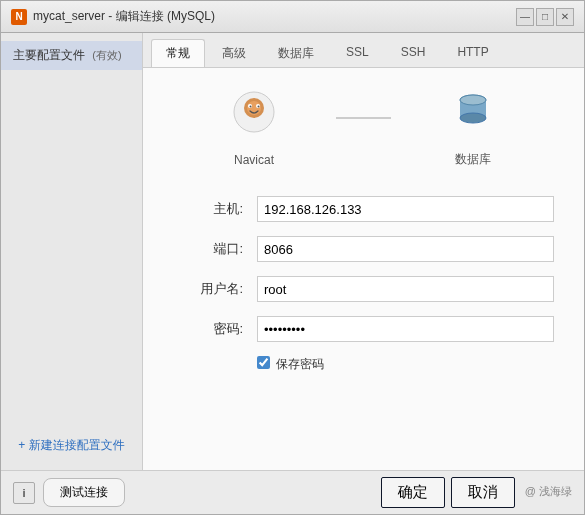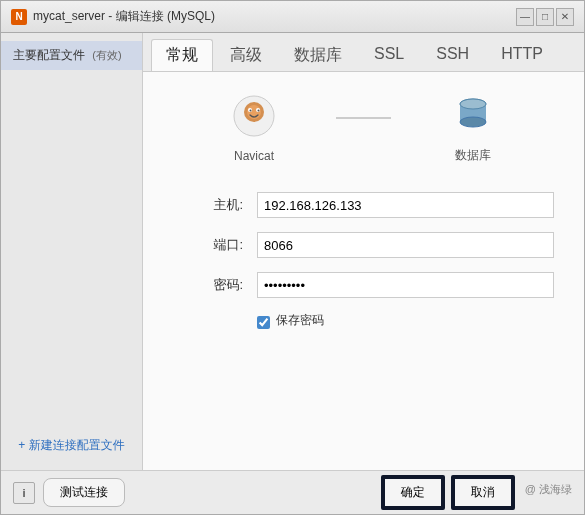--- a/index.html
+++ b/index.html
@@ -118,21 +118,21 @@
     .tabs {
       display: flex;
       background: #ebebeb;
       border-bottom: 1px solid #ccc;
       padding: 0 8px;
       padding-top: 6px;
       gap: 0;
     }
     .tab {
       padding: 5px 14px;
-      font-size: 16px;
+      font-size: 12px;
       color: #555;
       cursor: pointer;
       border: 1px solid transparent;
       border-bottom: none;
       background: transparent;
       margin-right: 2px;
       border-radius: 3px 3px 0 0;
     }
     .tab.active {
       background: #fafafa;
@@ -149,21 +149,21 @@
       display: flex;
       align-items: center;
       justify-content: center;
       gap: 60px;
       margin-bottom: 28px;
     }
     .icon-item {
       display: flex;
       flex-direction: column;
       align-items: center;
-      gap: 11px;
+      gap: 19px;
       font-size: 12px;
       color: #555;
     }
     .form-row {
       display: flex;
       align-items: center;
       margin-bottom: 14px;
     }
     .form-label {
       width: 70px;
@@ -184,21 +184,21 @@
       font-family: inherit;
     }
     .form-input.underline-style {
       border: none;
       border-bottom: 1px solid #4488cc;
       background: transparent;
       padding-left: 2px;
     }
     .checkbox-row {
       display: flex;
-      align-items: flex-end;
+      align-items: flex-start;
       margin-left: 84px;
       margin-top: 4px;
       gap: 6px;
     }
     .checkbox-row input[type=checkbox] {
       accent-color: #4488cc;
     }
     .checkbox-row label {
       font-size: 12px;
       color: #333;
@@ -240,22 +240,22 @@
       font-family: inherit;
       border-radius: 8px;
     }
     .bottom-right {
       display: flex;
       gap: 6px;
     }
     .action-btn {
       padding: 5px 16px;
       background: #f5f5f5;
-      border: 4px solid #0f172a;
-      font-size: 12px;
+      border: 1px solid #0f172a;
+      font-size: 15px;
       cursor: pointer;
       font-family: inherit;
       border-radius: 2px;
     }
   </style>
 </head>
 <body>
 
 <div class="window">
 
@@ -339,20 +339,24 @@
         <div class="form-row">
           <span class="form-label">主机:</span>
           <input type="text" class="form-input" value="192.168.126.133" style="">
         </div>
 
         <div class="form-row">
           <span class="form-label">端口:</span>
           <input type="text" class="form-input" value="8066" style="">
         </div>
 
+        <div class="form-row">
+          <span class="form-label">用户名:</span>
+          <input type="text" class="form-input" value="root" style="">
+        </div>
 
         <div class="form-row">
           <span class="form-label">密码:</span>
           <input type="password" class="form-input" value="password1" style="">
         </div>
 
         <div class="checkbox-row">
           <input type="checkbox" id="savePwd" checked="" style="">
           <label for="savePwd">保存密码</label>
         </div>

